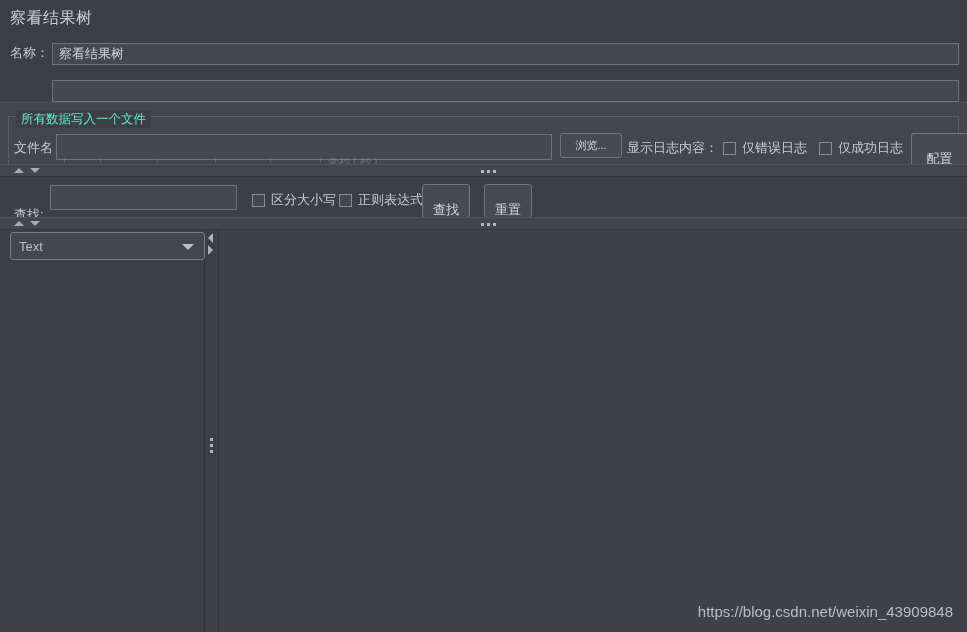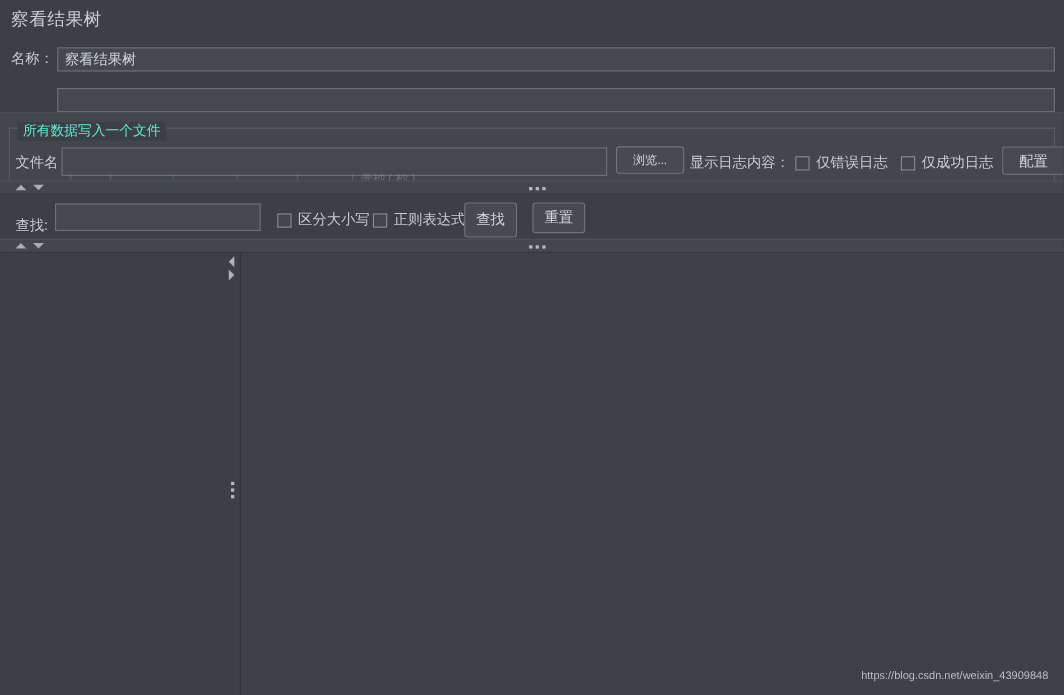--- a/index.html
+++ b/index.html
@@ -37,21 +37,21 @@
   .textfield::placeholder { color: #8b9199; }
 
   .btn {
     background: #474b51;
     border: 1px solid #6f757c;
     border-radius: 3px;
     color: #d2d7dc;
     font-size: 13px;
     font-family: "Liberation Sans", "DejaVu Sans", sans-serif;
     height: 26px;
-    padding: 4px 10px;
+    padding: 16px 10px;
     cursor: pointer;
     white-space: nowrap;
   }
   .btn.small { font-size: 11px; height: 25px; padding: 0 8px; }
 
   .cb-wrap { display: flex; align-items: center; gap: 6px; white-space: nowrap; }
   .cb {
     width: 13px; height: 13px;
     border: 1px solid #868c93;
     background: #43474d;
@@ -199,21 +199,21 @@
     border-bottom: 3px solid #b9bec4;
     white-space: nowrap;
   }
   .tab-content {
     position: absolute; left: 0; top: 30px; width: 748px; height: 372px;
     background: #3e4247;
   }
 
   .watermark {
     position: absolute; right: 14px; bottom: 12px;
-    color: #b9bec4; font-size: 10px; white-space: nowrap;
+    color: #b9bec4; font-size: 15px; white-space: nowrap;
     font-family: "Liberation Sans", "DejaVu Sans", sans-serif;
   }
 </style>
 </head>
 <body>
 
 <div class="panel-title">察看结果树</div>
 
 <div class="row" style="left:10px; top:44px;">
   <span class="field-label">名称：</span>
@@ -268,21 +268,21 @@
   <span class="tri up"></span>
   <span class="tri down"></span>
   <span class="dots">
       <b></b>
       <b></b>
       <b></b>
     </span>
 </div>
 
 <div class="searchstrip">
-  <span class="field-label" style="position:absolute; left:14px; top:19px;">查找:</span>
+  <span class="field-label" style="position:absolute; left:14px; top:29px;">查找:</span>
 
   <input class="textfield" style="position: absolute; left: 50px; top: 8px; width: 187px; height: 25px;" value="">
 
   <div class="cb-wrap" style="position:absolute; left:252px; top:14px;">
     <span class="cb"></span>
     <span class="field-label">区分大小写</span>
   </div>
 
   <div class="cb-wrap" style="position:absolute; left:339px; top:14px;">
     <span class="cb"></span>
@@ -298,20 +298,26 @@
   <span class="tri down"></span>
   <span class="dots">
       <b></b>
       <b></b>
       <b></b>
     </span>
 </div>
 
 <div class="lower">
 
+  <div class="left-pane">
+    <div class="combo">
+      <span class="val">Text</span>
+      <span class="arrow"></span>
+    </div>
+  </div>
 
   <div class="vsplit">
     <span class="tri left"></span>
     <span class="tri right"></span>
     <span class="grip">
         <b></b>
         <b></b>
         <b></b>
       </span>
   </div>

